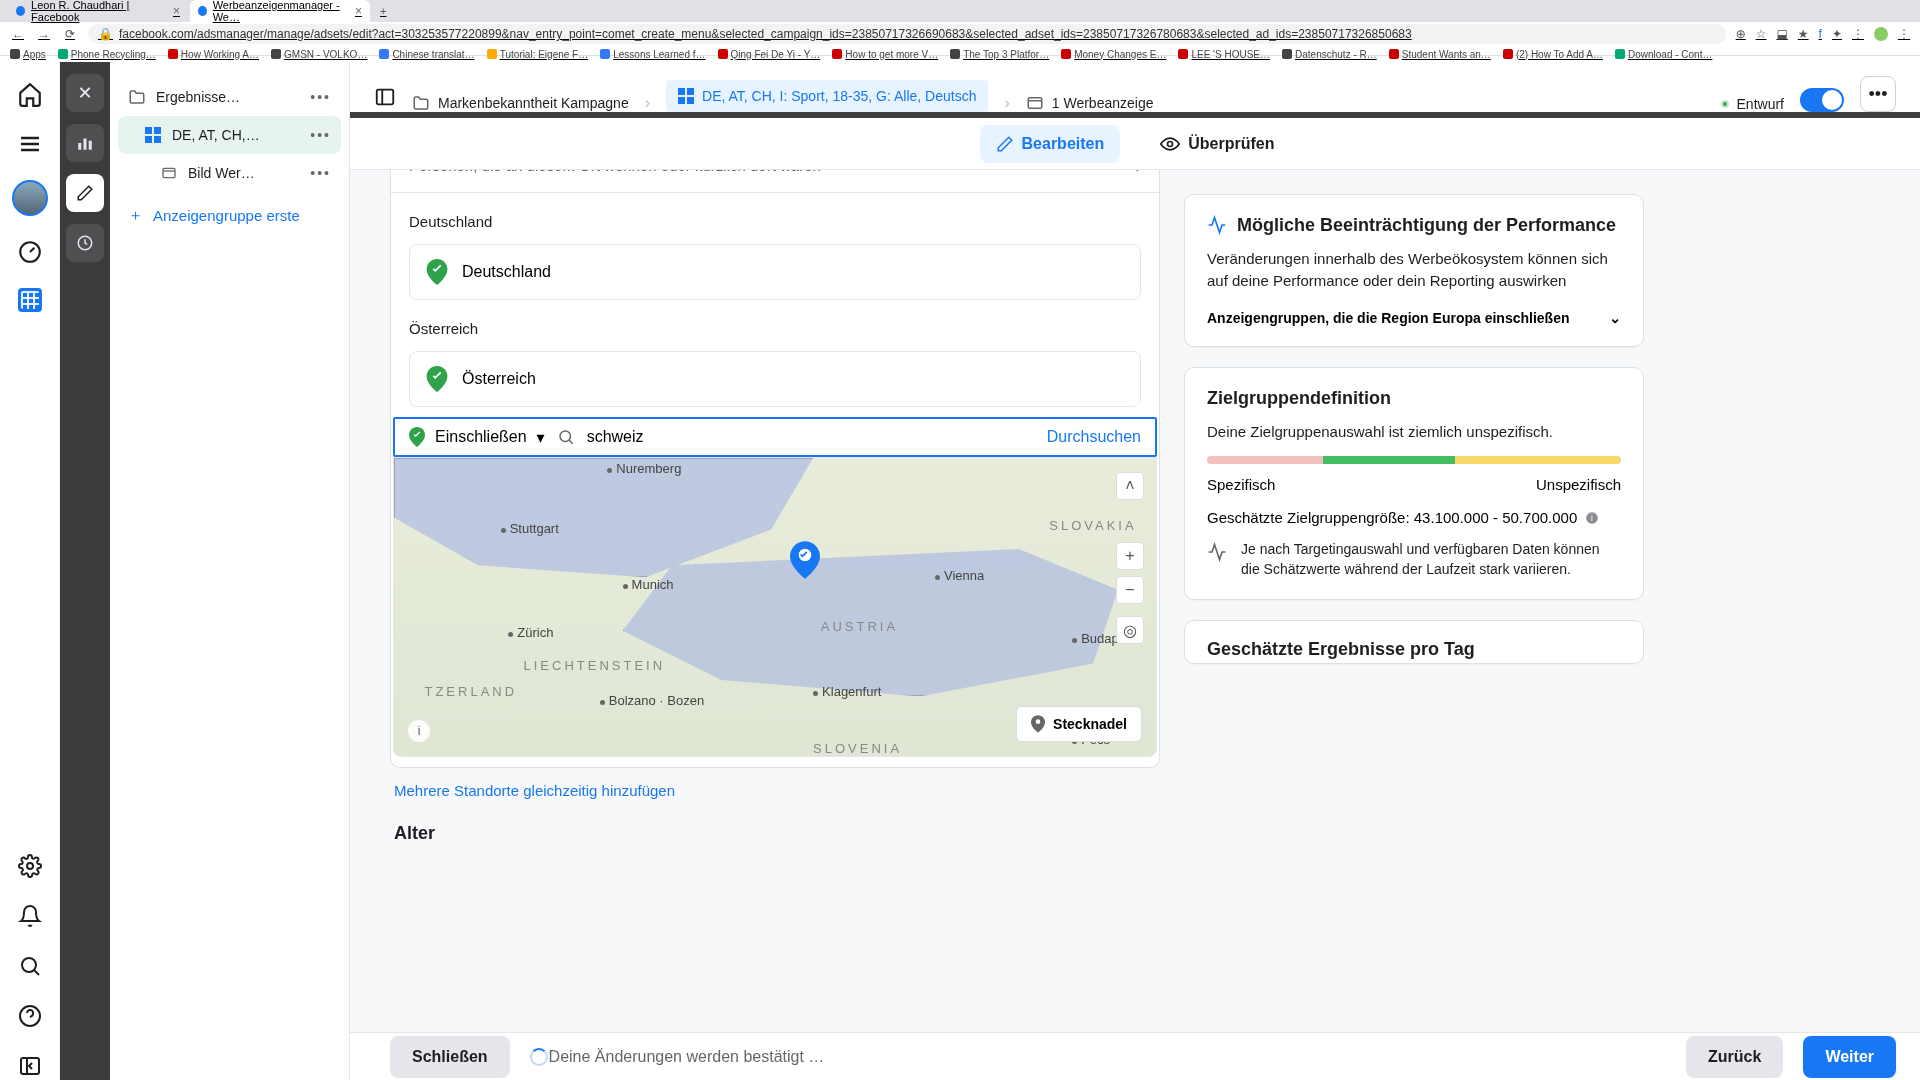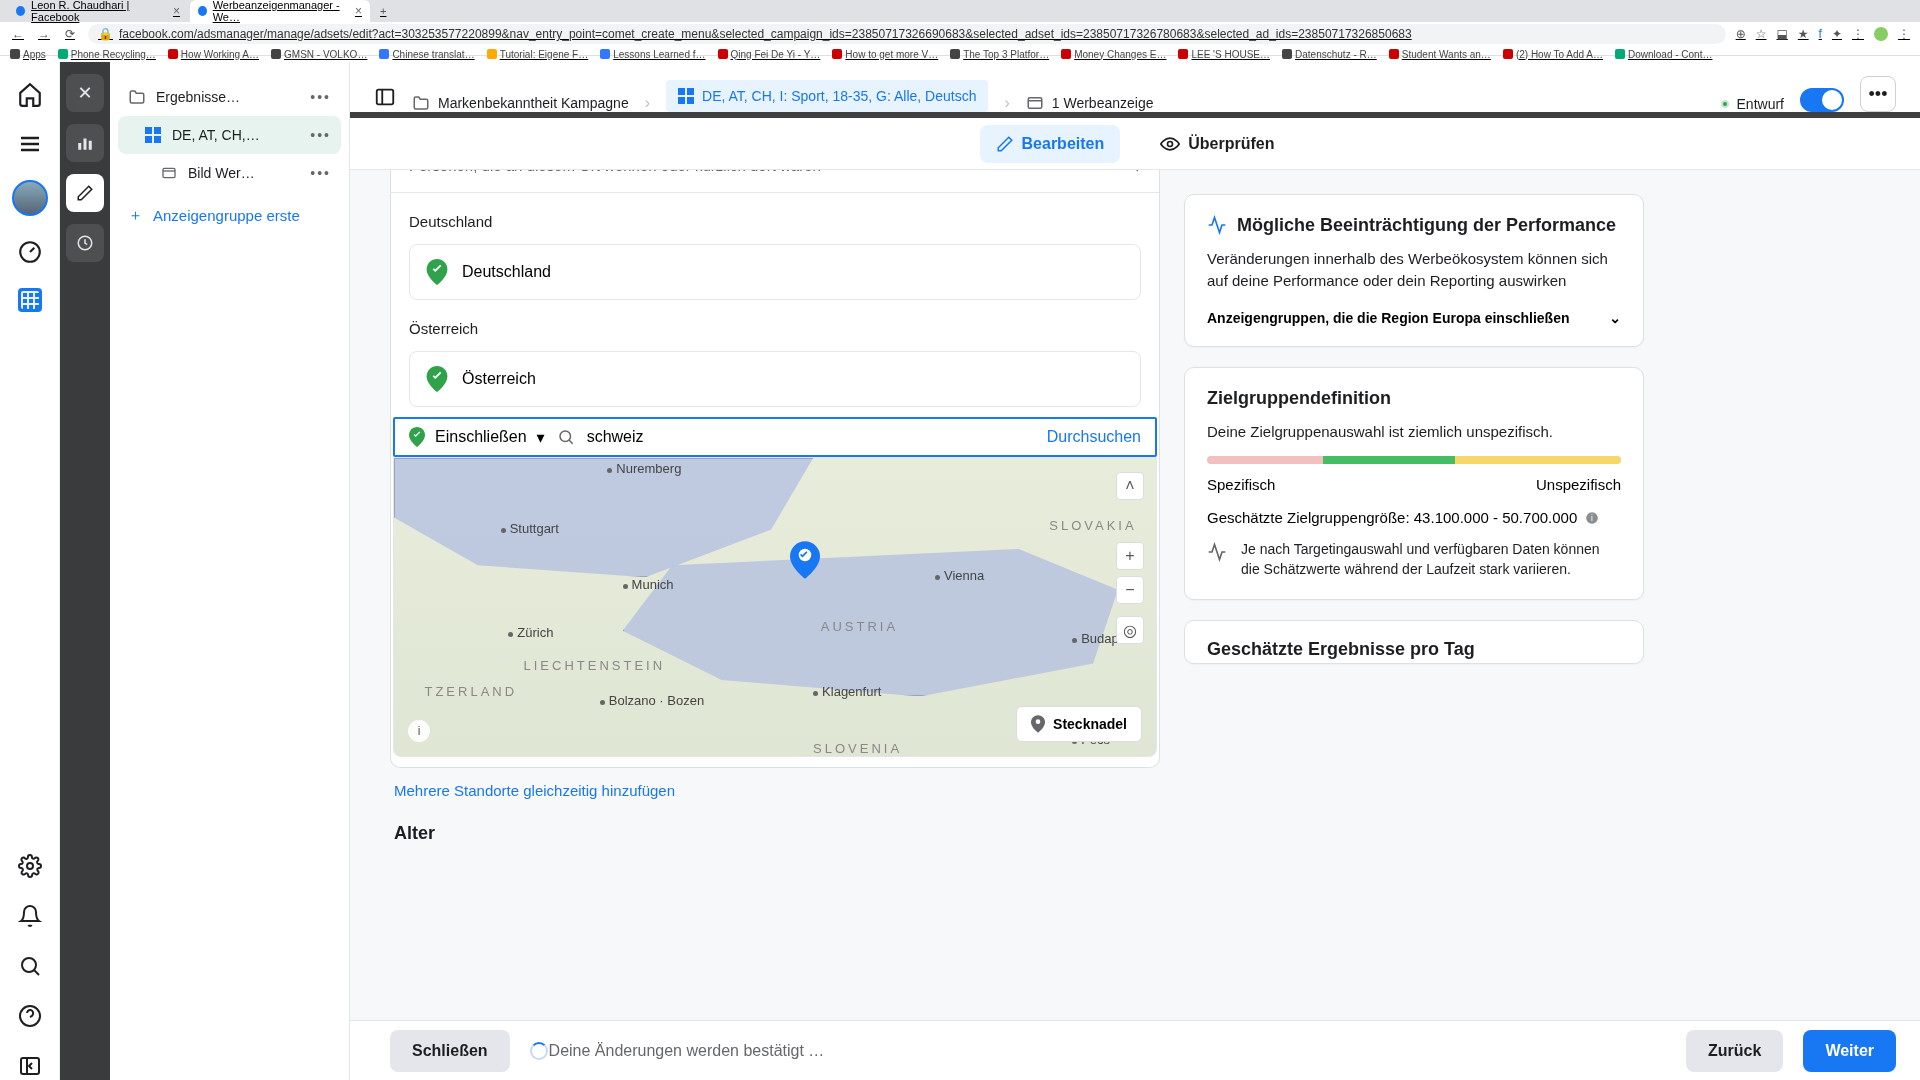--- a/index.html
+++ b/index.html
@@ -94,21 +94,21 @@
 .expand-row { display:flex; justify-content:space-between; align-items:center; margin-top:18px; font-weight:600; font-size:14px; }
 
 .gauge-bar { height:8px; border-radius:4px; background:#eee; display:flex; margin-top:14px; overflow:hidden; }
 .gauge-seg { height:100%; }
 .gauge-labels { display:flex; justify-content:space-between; font-size:15px; margin-top:12px; }
 .estimate-row { display:flex; align-items:center; gap:8px; margin-top:16px; font-size:15px; }
 .info-note { display:flex; gap:14px; margin-top:14px; font-size:14px; color:#1c1e21; line-height:1.4; }
 .panel.cutoff { height:44px; overflow:hidden; padding-top:18px; }
 
 
-.footer { position:absolute; left:0; right:0; bottom:0; height:60px; background:#fff; border-top:1px solid #e4e6eb; display:flex; align-items:center; padding: 0 24px 0 40px; gap:20px; margin-left:350px; }
+.footer { position:absolute; left:0; right:0; bottom:0; height:48px; background:#fff; border-top:1px solid #e4e6eb; display:flex; align-items:center; padding: 0 24px 0 40px; gap:20px; margin-left:350px; }
 .footer-btn { padding:12px 22px; border-radius:8px; font-size:16px; font-weight:600; border:none; background:#e4e6eb; color:#1c1e21; }
 .footer-btn.primary { background:#1877f2; color:#fff; }
 .spinner { width:18px; height:18px; border:2px solid #c9d8f3; border-top-color:#1877f2; border-radius:50%; }
 .saving { display:flex; align-items:center; gap:1px; font-size:16px; color:#65676b; }
 </style>
 </head>
 <body>
 
 <div class="browser-chrome">
   <div class="tabs-bar">

